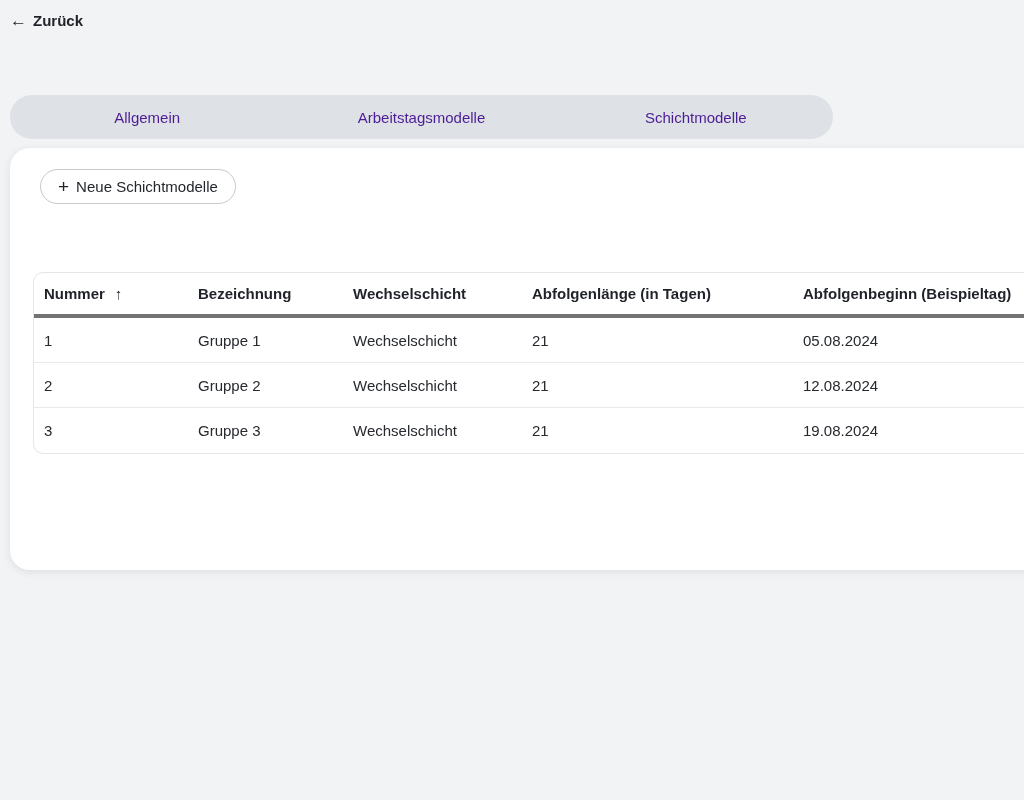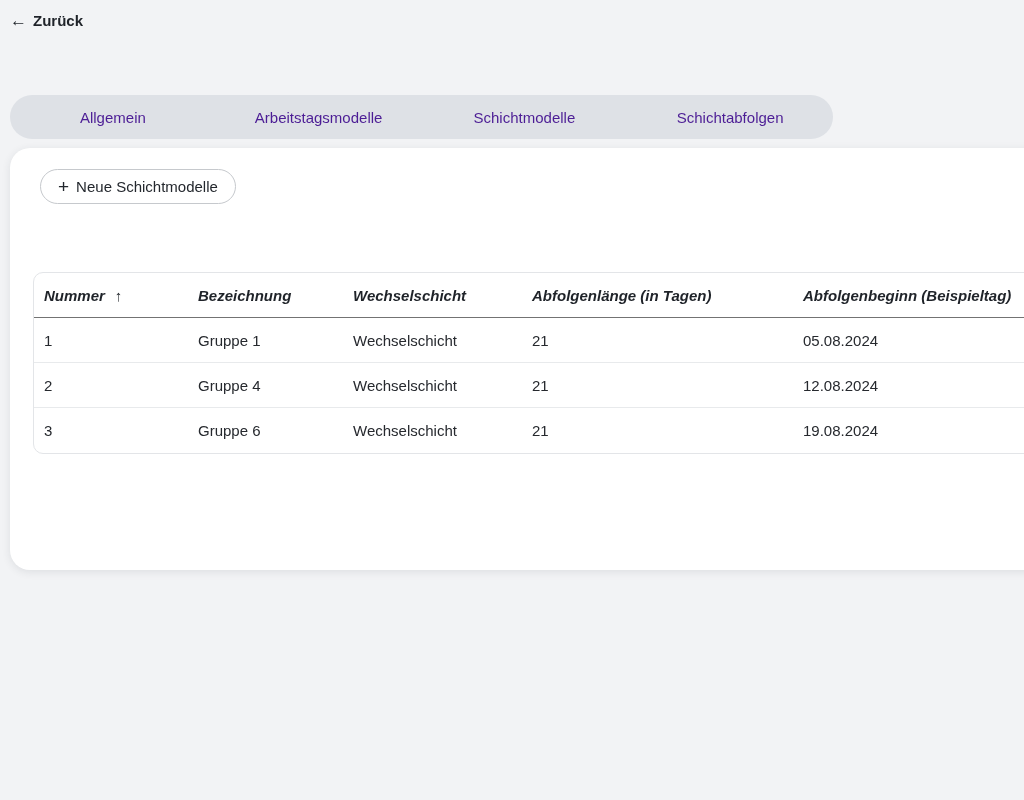--- a/index.html
+++ b/index.html
@@ -85,23 +85,22 @@
   }
   .data-table th, .data-table td {
     height: 45px;
     padding: 0 4px 0 10px;
     text-align: left; vertical-align: middle;
     font-size: 15px;
     white-space: nowrap; overflow: hidden;
   }
   .data-table th {
     font-weight: 700; color: #1f2329;
-    border-bottom: 1px solid #737373;
+    border-bottom: 4px solid #737373;
     cursor: pointer;
-    font-style: italic;
   }
   .data-table td {
     color: #26292e;
     border-bottom: 1px solid #e8eaec;
   }
   .data-table tr:last-child td { border-bottom: none; }
   .data-table th:nth-child(1) { width: 154px; }
   .data-table th:nth-child(2) { width: 155px; }
   .data-table th:nth-child(3) { width: 179px; }
   .data-table th:nth-child(4) { width: 271px; }
@@ -116,21 +115,20 @@
   <a class="back-link">
     <span class="arrow">←</span>
     <span>Zurück</span>
   </a>
 
 
   <div class="tab-bar">
       <div class="tab">Allgemein</div>
       <div class="tab">Arbeitstagsmodelle</div>
       <div class="tab">Schichtmodelle</div>
-      <div class="tab">Schichtabfolgen</div>
     </div>
 
   <div class="card">
     <button class="new-group-btn">
       <span class="plus">+</span>
       <span>Neue Schichtmodelle</span>
     </button>
 
     <table class="data-table">
       <thead>
@@ -145,28 +143,28 @@
       <tbody>
           <tr>
             <td>1</td>
             <td>Gruppe 1</td>
             <td>Wechselschicht</td>
             <td>21</td>
             <td>05.08.2024</td>
           </tr>
           <tr>
             <td>2</td>
-            <td>Gruppe 4</td>
+            <td>Gruppe 2</td>
             <td>Wechselschicht</td>
             <td>21</td>
             <td>12.08.2024</td>
           </tr>
           <tr>
             <td>3</td>
-            <td>Gruppe 6</td>
+            <td>Gruppe 3</td>
             <td>Wechselschicht</td>
             <td>21</td>
             <td>19.08.2024</td>
           </tr>
         </tbody>
     </table>
   </div>
 
 </div>
 

